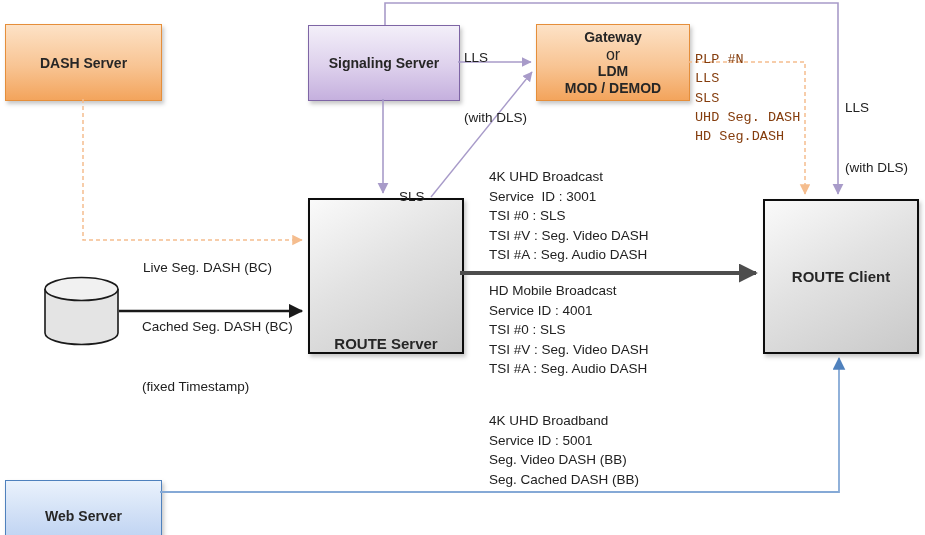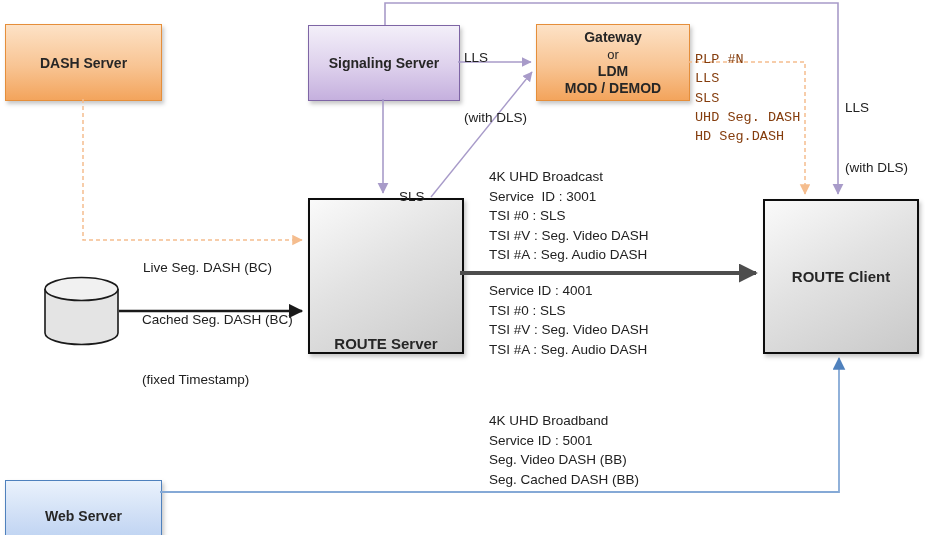--- a/index.html
+++ b/index.html
@@ -10,21 +10,21 @@
   .box{
     position:absolute;display:flex;flex-direction:column;align-items:center;justify-content:center;
     font-weight:bold;font-size:14px;text-align:center;color:#262626;z-index:2;
     box-shadow:2px 3px 4px rgba(130,130,130,.45);
   }
   .box.orange{background:linear-gradient(180deg,#fde2c6 0%,#f8c493 55%,#f3a45c 100%);border:1.5px solid #e58e3a;}
   .box.purple{background:linear-gradient(180deg,#f3eff9 0%,#ddd0ec 55%,#c5b0de 100%);border:1.5px solid #7e65a5;text-align:center;}
   .box.blue{background:linear-gradient(180deg,#eaf2fc 0%,#cdddf5 55%,#b6cef0 100%);border:1.5px solid #4f81bd;}
   .box.gray{background:linear-gradient(150deg,#fafafa 0%,#e2e2e2 45%,#c9c9c9 100%);border:2px solid #0d0d0d;font-size:15px;}
   .gw-line{line-height:17px;}
-  .gw-or{font-weight:normal;font-size:13px;}
+  .gw-or{font-weight:normal;font-size:16px;}
   svg.wires{position:absolute;left:0;top:0;z-index:3;pointer-events:none;}
   .note{position:absolute;z-index:4;font-size:13.5px;line-height:19.5px;}
   .note div{white-space:pre;}
   .note.brown{color:#843c0c;line-height:19.3px;font-family:Liberation Mono, monospace;}
   .lbl{position:absolute;z-index:4;font-size:13.5px;line-height:20px;white-space:pre;}
 </style>
 </head>
 <body>
 
 <div id="canvas">
@@ -110,21 +110,21 @@
 
   <div class="lbl" style="left:845px;top:58px;">
     <div>LLS</div>
     <div>(with DLS)</div>
   </div>
 
   <div class="lbl" style="left:143px;top:218px;">
     <div>Live Seg. DASH (BC)</div>
   </div>
 
-  <div class="lbl" style="left:142px;top:270px;">
+  <div class="lbl" style="left:142px;top:277px;">
     <div>Cached Seg. DASH (BC)</div>
     <div>(fixed Timestamp)</div>
   </div>
 
   <div class="note brown" style="left:695px;top:50px;">
     <div>PLP #N</div>
     <div>LLS</div>
     <div>SLS</div>
     <div>UHD Seg. DASH</div>
     <div>HD Seg.DASH</div>
@@ -132,20 +132,21 @@
 
   <div class="note" style="left:489px;top:167px;">
     <div>4K UHD Broadcast</div>
     <div>Service  ID : 3001</div>
     <div>TSI #0 : SLS</div>
     <div>TSI #V : Seg. Video DASH</div>
     <div>TSI #A : Seg. Audio DASH</div>
   </div>
 
   <div class="note" style="left:489px;top:281px;">
+    <div>HD Mobile Broadcast</div>
     <div>Service ID : 4001</div>
     <div>TSI #0 : SLS</div>
     <div>TSI #V : Seg. Video DASH</div>
     <div>TSI #A : Seg. Audio DASH</div>
   </div>
 
   <div class="note" style="left:489px;top:411px;">
     <div>4K UHD Broadband</div>
     <div>Service ID : 5001</div>
     <div>Seg. Video DASH (BB)</div>

